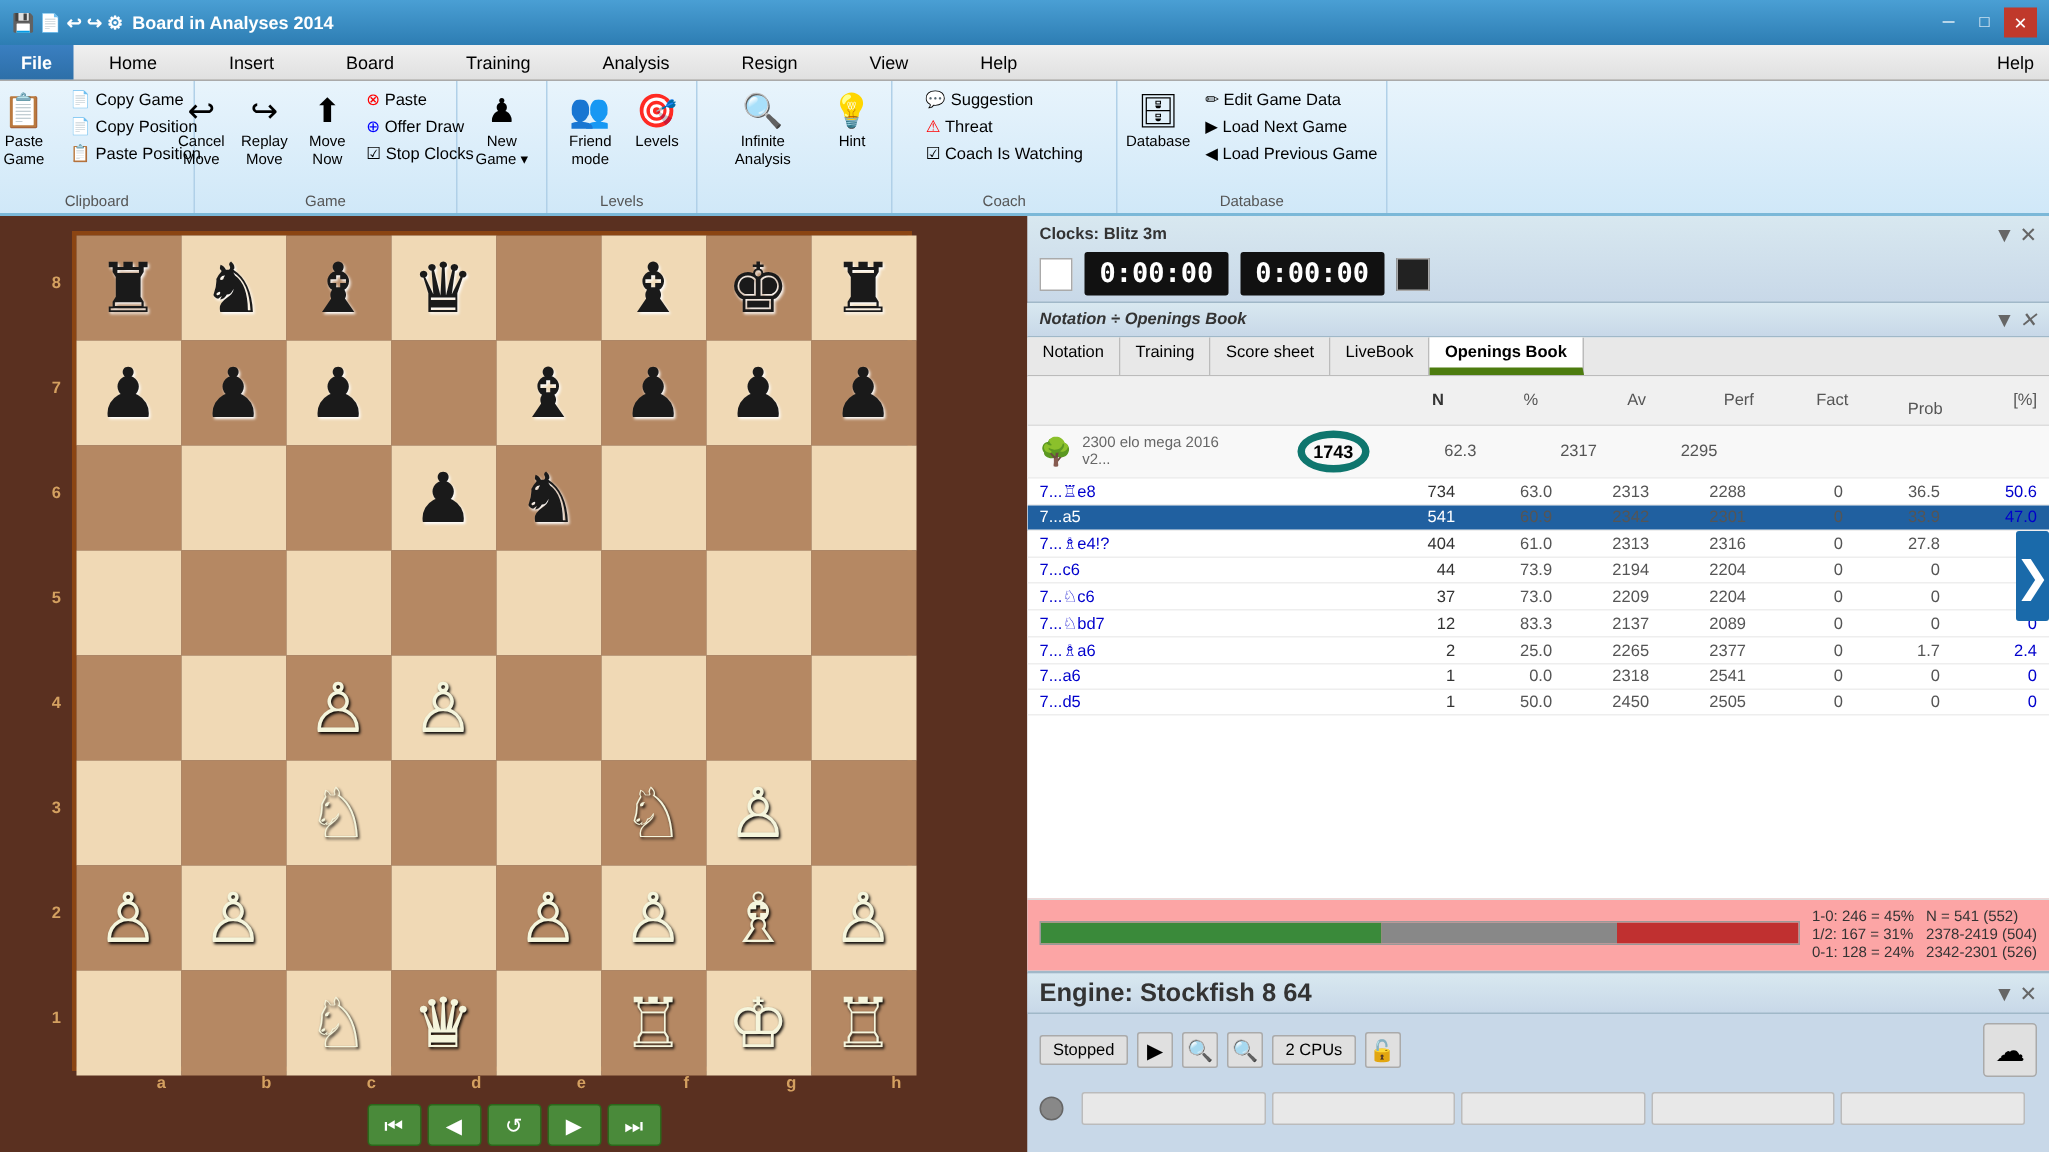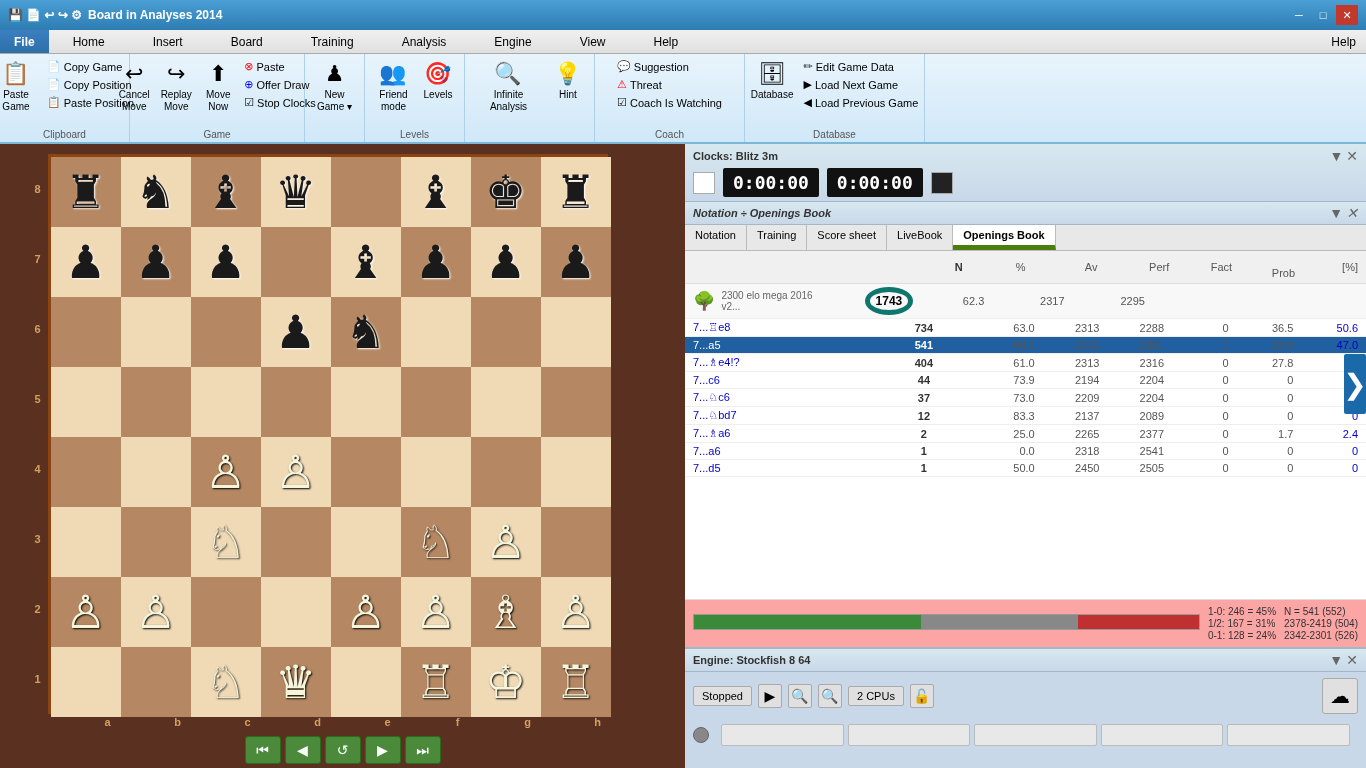--- a/index.html
+++ b/index.html
@@ -313,21 +313,21 @@
       display: flex;
       align-items: center;
       padding: 2px 8px;
       border-bottom: 1px solid #eee;
       cursor: pointer;
     }
     .opening-row.selected { background: #2060a0; color: white; }
     .opening-row.selected .move-text { color: white; }
     .opening-row.selected .num-val { color: white; }
     .move-text { font-size: 11px; color: #0000cc; flex: 2; }
-    .num-val { font-size: 11px; flex: 1; text-align: center; color: #333; font-weight: bold; }
+    .num-val { font-size: 11px; flex: 1; text-align: right; color: #333; }
     .num-val-pct { font-size: 11px; flex: 0.7; text-align: right; color: #555; }
     .num-val-blue { font-size: 11px; flex: 0.7; text-align: right; color: #0000cc; }
 
     
     #stats-bar {
       padding: 6px 8px;
       background: #fca5a5;
       border-top: 1px solid #ddd;
     }
     .progress-bar-container {
@@ -348,21 +348,21 @@
       min-height: 120px;
     }
     #engine-header {
       background: linear-gradient(to bottom, #d8e8f0, #c8d8e8);
       padding: 3px 8px;
       display: flex;
       align-items: center;
       justify-content: space-between;
       border-bottom: 1px solid #a0b8c8;
     }
-    #engine-title { font-size: 11px; font-weight: bold; color: #333; }
+    #engine-title { font-size: 17px; font-weight: bold; color: #333; }
     #engine-controls {
       display: flex;
       align-items: center;
       gap: 6px;
       padding: 6px 8px;
     }
     .eng-btn {
       background: #e0e0e0;
       border: 1px solid #aaa;
       padding: 3px 8px;
@@ -458,21 +458,21 @@
   </div>
 </div>
 
 <div id="menubar">
   <div class="menu-item">File</div>
   <div class="menu-item">Home</div>
   <div class="menu-item">Insert</div>
   <div class="menu-item">Board</div>
   <div class="menu-item">Training</div>
   <div class="menu-item">Analysis</div>
-  <div class="menu-item">Engine</div>
+  <div class="menu-item">Resign</div>
   <div class="menu-item">View</div>
   <div class="menu-item">Help</div>
   <div class="help-right">Help</div>
 </div>
 
 <div id="ribbon">
 
   <div class="ribbon-group" style="width:130px">
     <div class="ribbon-group-content">
       <div class="ribbon-btn" style="min-width:50px">

